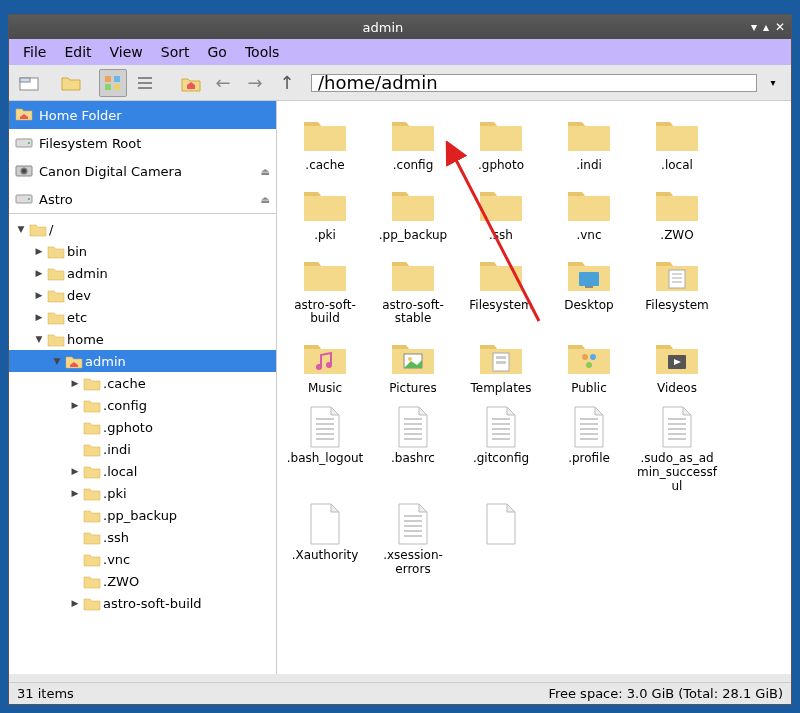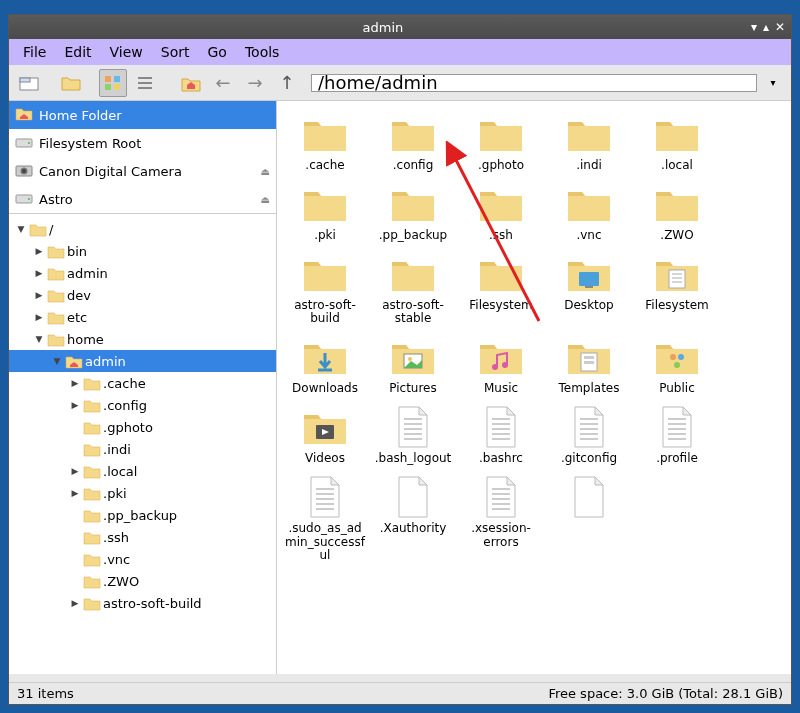--- a/index.html
+++ b/index.html
@@ -459,49 +459,38 @@
               <line x1="19" y1="28" x2="29" y2="28" stroke="#aaa"></line>
             </svg>
           </div>
           <div class="label">Filesystem</div>
         </div>
         <div class="item">
           <div class="icon">
             <svg class="folder-svg" viewBox="0 0 48 40">
               <path d="M3 8 L17 8 L20 12 L45 12 L45 37 L3 37 Z" fill="#f5d98a"></path>
               <path d="M3 8 L17 8 L20 12 L3 12 Z" fill="#e8c56a"></path>
-              <path d="M24 16 L24 28 M19 24 L24 30 L29 24" stroke="#3a90c8" stroke-width="3" fill="none"></path>
-              <line x1="17" y1="33" x2="31" y2="33" stroke="#3a90c8" stroke-width="3"></line>
-            </svg>
-          </div>
-          <div class="label">Downloads</div>
+              <path d="M20 30 L20 18 L30 16 L30 28" stroke="#d85aa8" stroke-width="2" fill="none"></path>
+              <circle cx="18" cy="30" r="3" fill="#d85aa8"></circle>
+              <circle cx="28" cy="28" r="3" fill="#d85aa8"></circle>
+            </svg>
+          </div>
+          <div class="label">Music</div>
         </div>
         <div class="item">
           <div class="icon">
             <svg class="folder-svg" viewBox="0 0 48 40">
               <path d="M3 8 L17 8 L20 12 L45 12 L45 37 L3 37 Z" fill="#f5d98a"></path>
               <path d="M3 8 L17 8 L20 12 L3 12 Z" fill="#e8c56a"></path>
               <rect x="15" y="17" width="18" height="14" fill="#fff" stroke="#888"></rect>
               <circle cx="21" cy="22" r="2" fill="#f5c05a"></circle>
               <path d="M15 31 L22 24 L28 28 L33 23 L33 31 Z" fill="#5ab85a"></path>
             </svg>
           </div>
           <div class="label">Pictures</div>
-        </div>
-        <div class="item">
-          <div class="icon">
-            <svg class="folder-svg" viewBox="0 0 48 40">
-              <path d="M3 8 L17 8 L20 12 L45 12 L45 37 L3 37 Z" fill="#f5d98a"></path>
-              <path d="M3 8 L17 8 L20 12 L3 12 Z" fill="#e8c56a"></path>
-              <path d="M20 30 L20 18 L30 16 L30 28" stroke="#d85aa8" stroke-width="2" fill="none"></path>
-              <circle cx="18" cy="30" r="3" fill="#d85aa8"></circle>
-              <circle cx="28" cy="28" r="3" fill="#d85aa8"></circle>
-            </svg>
-          </div>
-          <div class="label">Music</div>
         </div>
         <div class="item">
           <div class="icon">
             <svg class="folder-svg" viewBox="0 0 48 40">
               <path d="M3 8 L17 8 L20 12 L45 12 L45 37 L3 37 Z" fill="#f5d98a"></path>
               <path d="M3 8 L17 8 L20 12 L3 12 Z" fill="#e8c56a"></path>
               <rect x="16" y="16" width="16" height="18" fill="#fff" stroke="#aaa"></rect>
               <rect x="19" y="19" width="10" height="3" fill="#ccc"></rect>
               <rect x="19" y="24" width="10" height="3" fill="#ccc"></rect>
             </svg>

